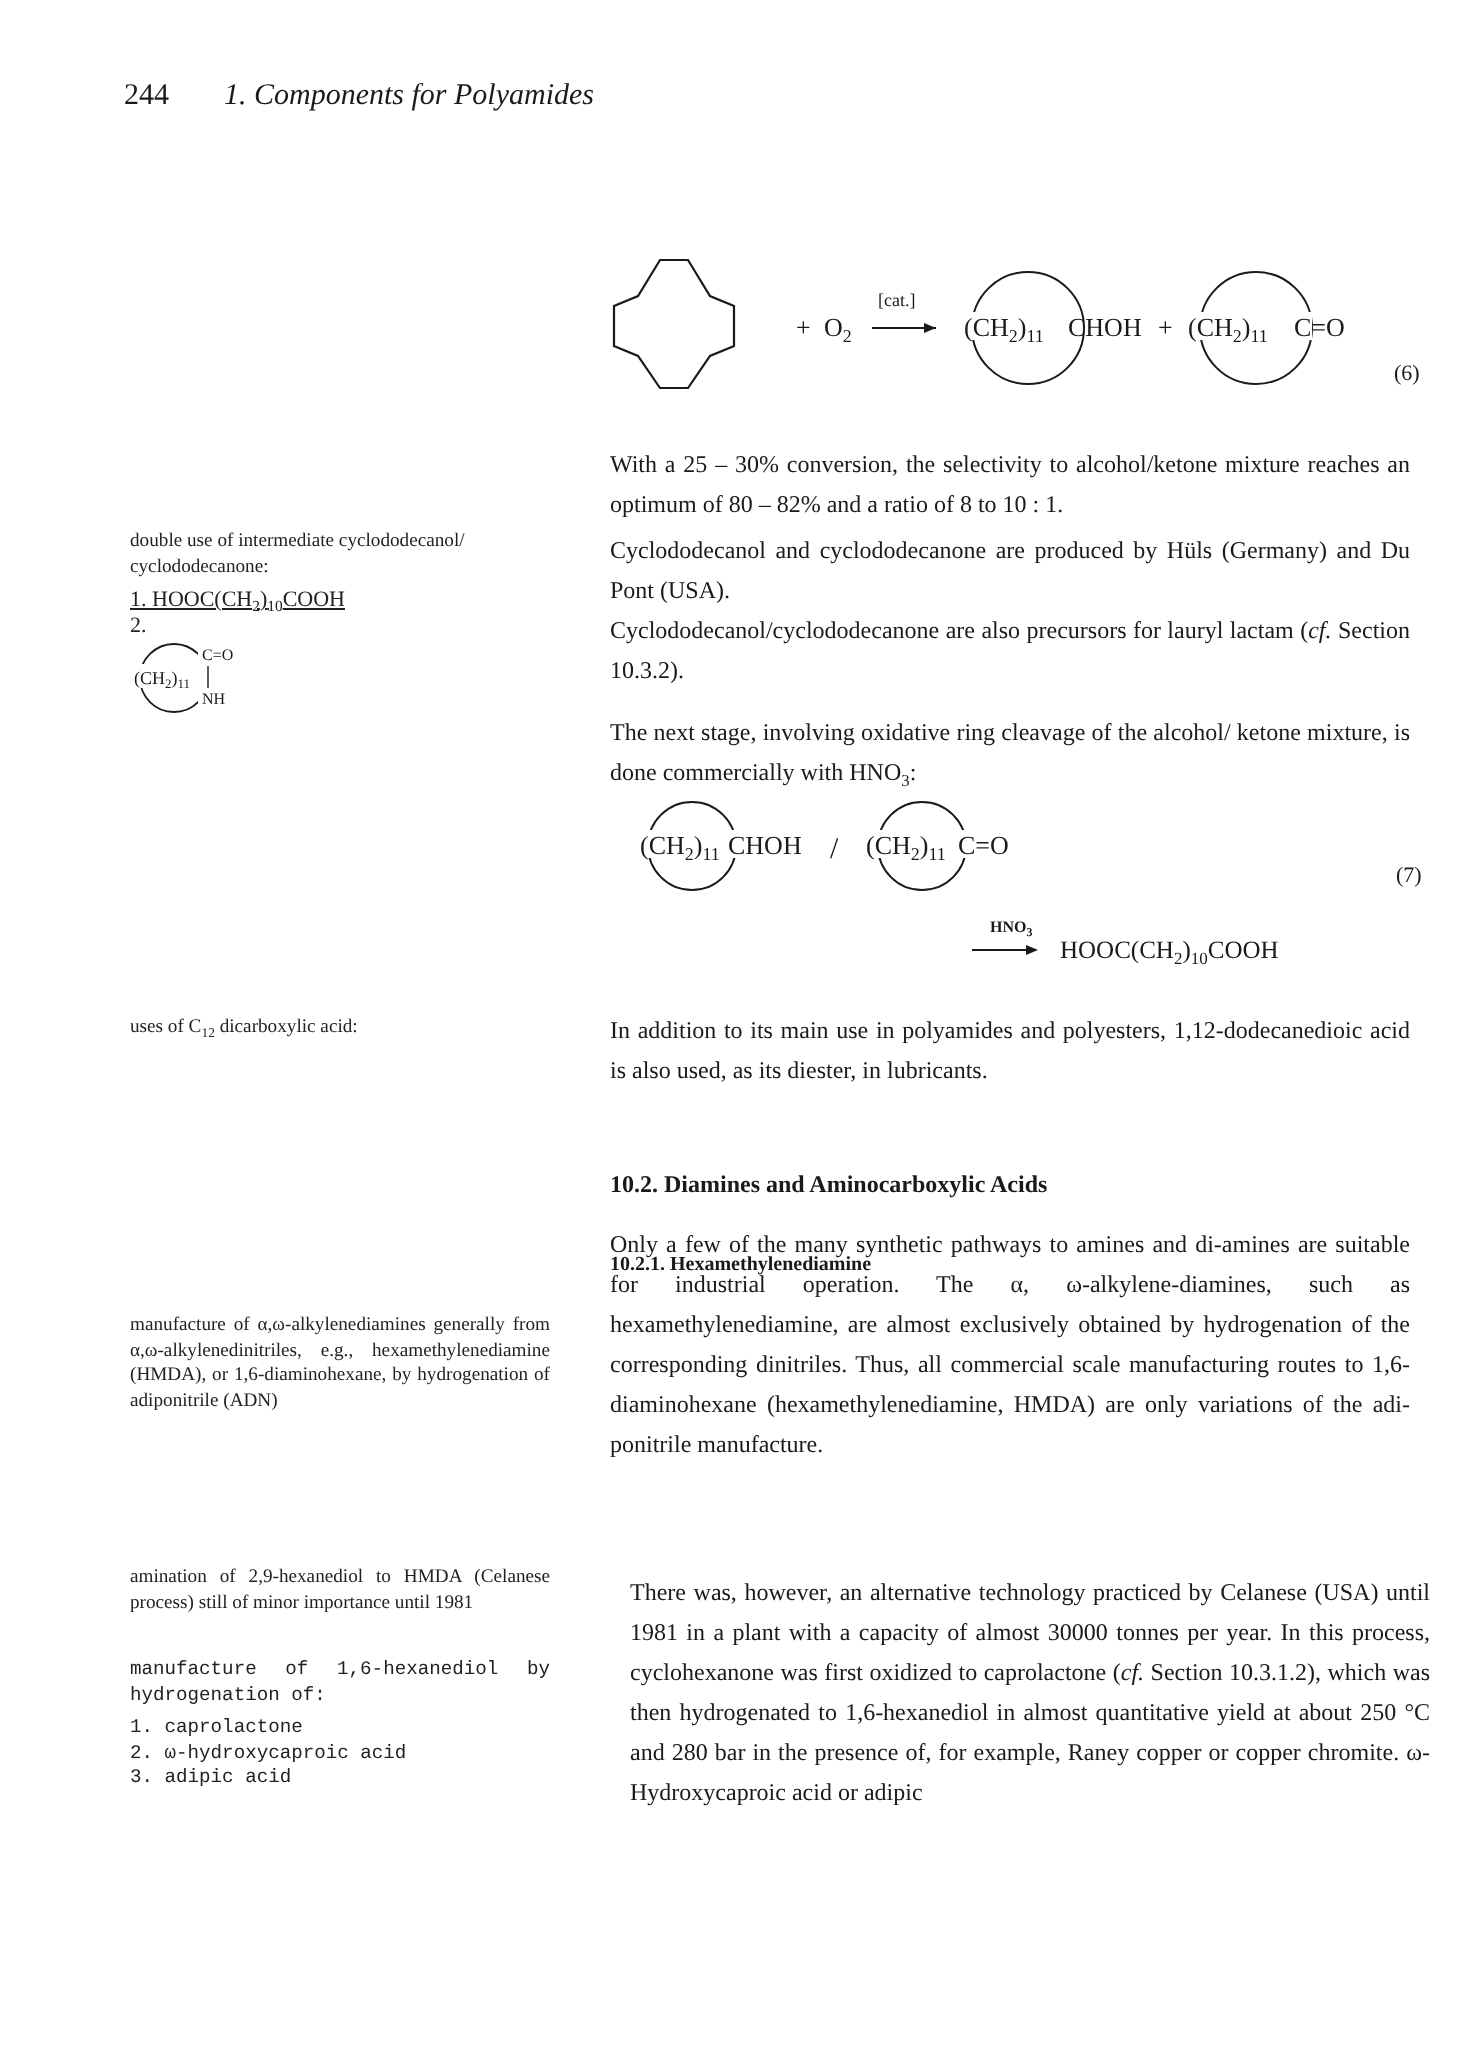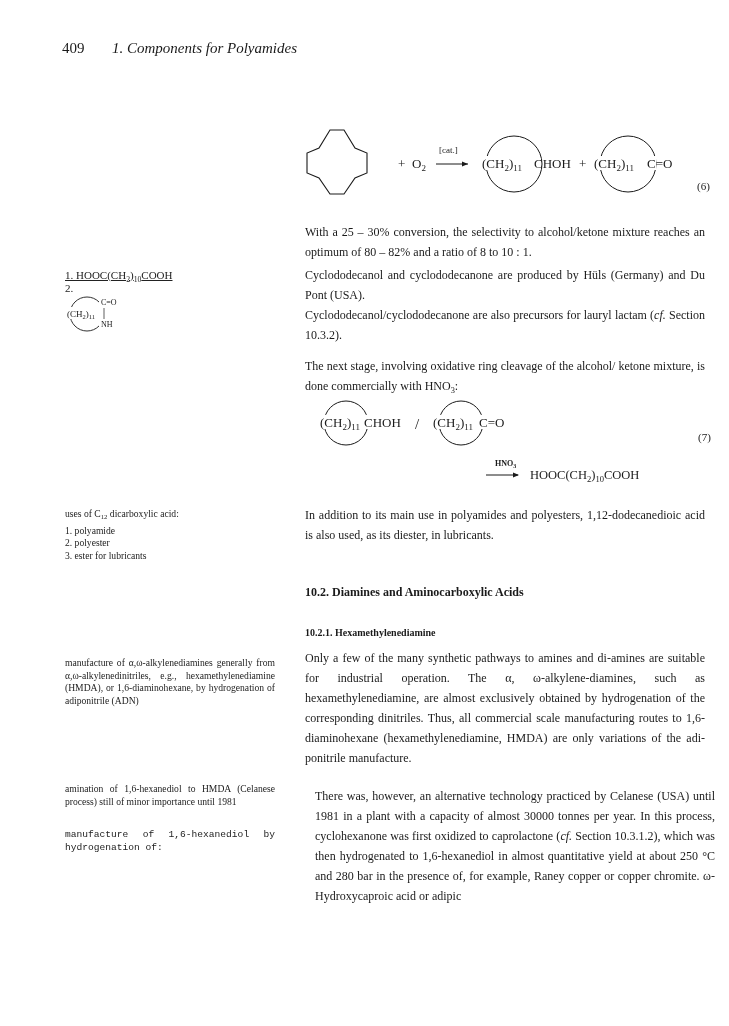--- a/index.html
+++ b/index.html
@@ -17,21 +17,21 @@
   sub { font-size: 70%; line-height: 0; vertical-align: -0.35em; }
   .h2 { font-weight: bold; font-size: 12px; }
   .h3 { font-weight: bold; font-size: 10px; }
   svg text { font-family: "Liberation Serif", serif; fill: #1a1a1a; }
   .list { margin: 0; padding: 0; list-style: none; }
 </style>
 </head>
 <body>
 
 <div class="abs header">
-  <span class="pg">409</span><span class="ttl">1. Components for Polyamides</span>
+  <span class="pg">244</span><span class="ttl">1. Components for Polyamides</span>
 </div>
 
 <div class="abs" style="top:128px; left:300px; width:420px; height:70px;">
   <svg width="420" height="70">
 
     <polygon points="30,2 44,2 55,20 67,25 67,45 55,50 44,66 30,66 19,50 7,45 7,25 19,20" fill="none" stroke="#1a1a1a" stroke-width="1.1"></polygon>
     <text x="98" y="40" font-size="13">+</text>
     <text x="112" y="40" font-size="13">O<tspan font-size="9" dy="3">2</tspan></text>
     <text x="139" y="25" font-size="9">[cat.]</text>
     <line x1="136" y1="36" x2="168" y2="36" stroke="#1a1a1a" stroke-width="1"></line>
@@ -91,54 +91,55 @@
 </div>
 
 <div class="abs main-col body-text" style="top:505px;">
   <p>In addition to its main use in polyamides and polyesters, 1,12-dodecanedioic acid is also used, as its diester, in lubricants.</p>
 </div>
 
 <div class="abs main-col h2" style="top:585px;">10.2. Diamines and Aminocarboxylic Acids</div>
 
 <div class="abs main-col h3" style="top:627px;">10.2.1. Hexamethylenediamine</div>
 
-<div class="abs main-col body-text" style="top:648px;">
+<div class="abs main-col body-text" style="top:612px;">
   <p>Only a few of the many synthetic pathways to amines and di-amines are suitable for industrial operation. The α, ω-alkylene-diamines, such as hexamethylenediamine, are almost exclusively obtained by hydrogenation of the corresponding dinitriles. Thus, all commercial scale manufacturing routes to 1,6-diaminohexane (hexamethylenediamine, HMDA) are only variations of the adi-ponitrile manufacture.</p>
 </div>
 
 <div class="abs main-col body-text" style="top:786px;margin-left:10px;">
   <p><span>There was, however, an alternative technology practiced by Celanese (USA) until 1981 in a plant with a capacity of almost 30000 tonnes per year. In this process, cyclohexanone was first oxidized to caprolactone (</span><i>cf.</i><span> Section 10.3.1.2), which was then hydrogenated to 1,6-hexanediol in almost quantitative yield at about 250 °C and 280 bar in the presence of, for example, Raney copper or copper chromite. ω-Hydroxycaproic acid or adipic</span></p>
 </div>
 
 <div class="abs side-col side-text" style="top:265px;">
+  <p>double use of intermediate cyclododecanol/ cyclododecanone:</p>
   <p style="margin-top:4px; font-size:11px;text-decoration:underline;"><span>1. HOOC(CH</span><sub>2</sub><span>)</span><sub>10</sub><span>COOH</span></p>
   <p style="font-size:11px;">2.</p>
   <svg width="100" height="40" style="display:block;">
     <circle cx="22" cy="20" r="17" fill="none" stroke="#1a1a1a" stroke-width="0.9"></circle>
     <rect x="2" y="13" width="22" height="12" fill="#fff"></rect>
     <rect x="34" y="4" width="20" height="32" fill="#fff"></rect>
     <text x="2" y="23" font-size="9">(CH<tspan font-size="6.5" dy="2">2</tspan><tspan dy="-2">)</tspan><tspan font-size="6.5" dy="2">11</tspan></text>
     <text x="36" y="11" font-size="8">C=O</text>
     <line x1="39" y1="14" x2="39" y2="25" stroke="#1a1a1a" stroke-width="0.7"></line>
     <text x="36" y="33" font-size="8">NH</text>
   </svg>
 </div>
 
 <div class="abs side-col side-text" style="top:508px;">
   <p><span>uses of C</span><sub>12</sub><span> dicarboxylic acid:</span></p>
-  <ul class="list" style="margin-top:4px;">
-    <li>1. polyamide</li>
-    <li>2. polyester</li>
-    <li>3. ester for lubricants</li>
-  </ul>
 </div>
 
 <div class="abs side-col side-text" style="top:657px; text-align:justify;">
   <p>manufacture of α,ω-alkylenediamines generally from α,ω-alkylenedinitriles, e.g., hexamethylenediamine (HMDA), or 1,6-diaminohexane, by hydrogenation of adiponitrile (ADN)</p>
 </div>
 
 <div class="abs side-col side-text" style="top:783px; text-align:justify;">
-  <p>amination of 1,6-hexanediol to HMDA (Celanese process) still of minor importance until 1981</p>
+  <p>amination of 2,9-hexanediol to HMDA (Celanese process) still of minor importance until 1981</p>
 </div>
 
 <div class="abs side-col side-text" style="top:829px;font-family:Liberation Mono, monospace;">
   <p style="text-align:justify;">manufacture of 1,6-hexanediol by hydrogenation of:</p>
+  <ul class="list" style="margin-top:4px;">
+    <li>1. caprolactone</li>
+    <li>2. ω-hydroxycaproic acid</li>
+    <li>3. adipic acid</li>
+  </ul>
 </div>
 
 </body></html>

